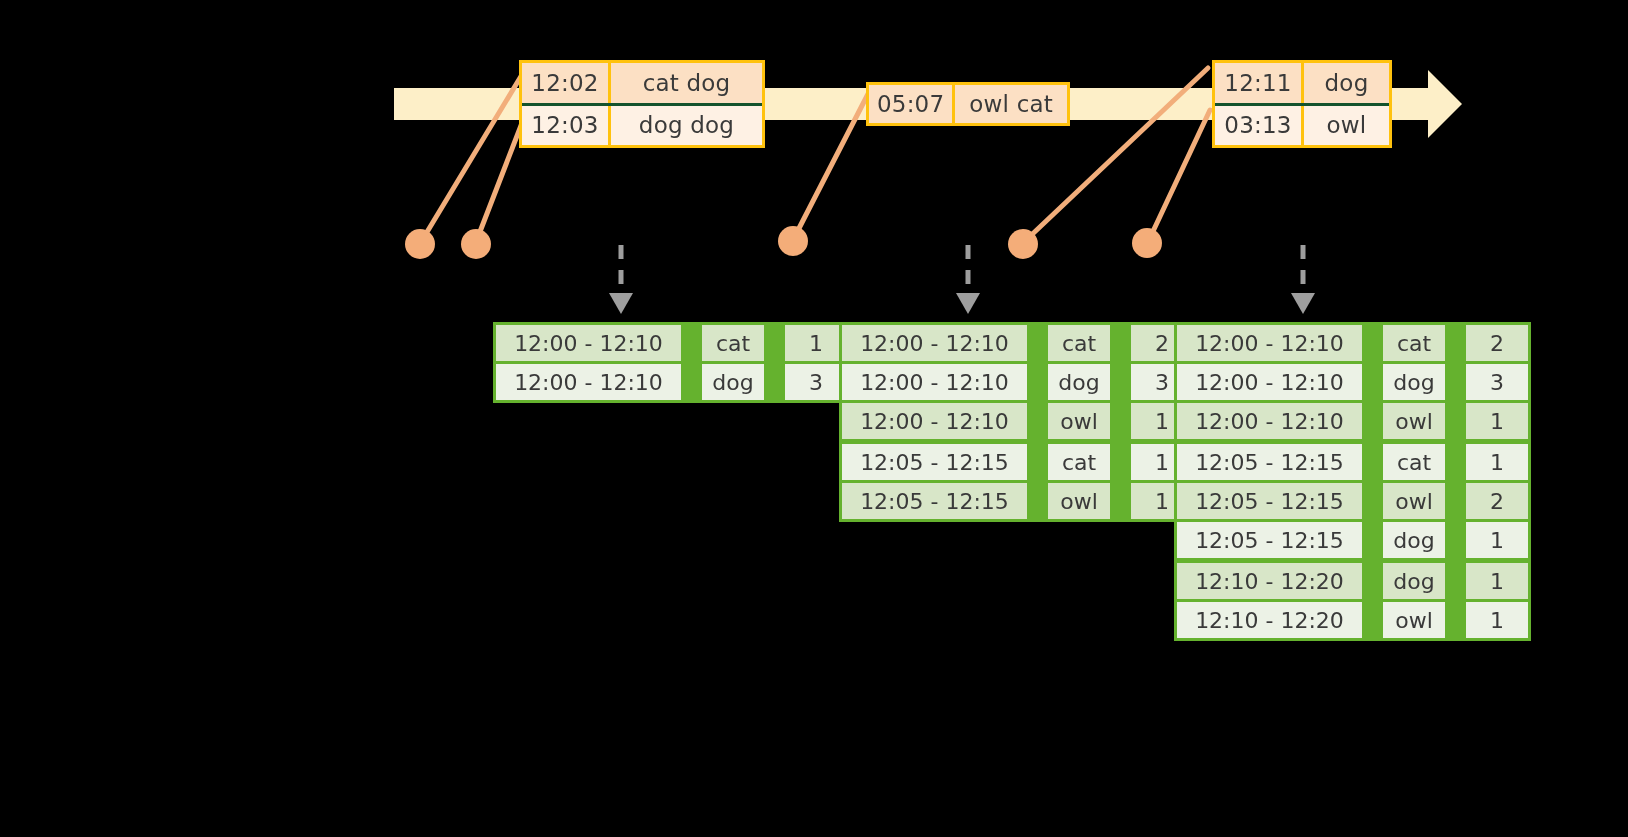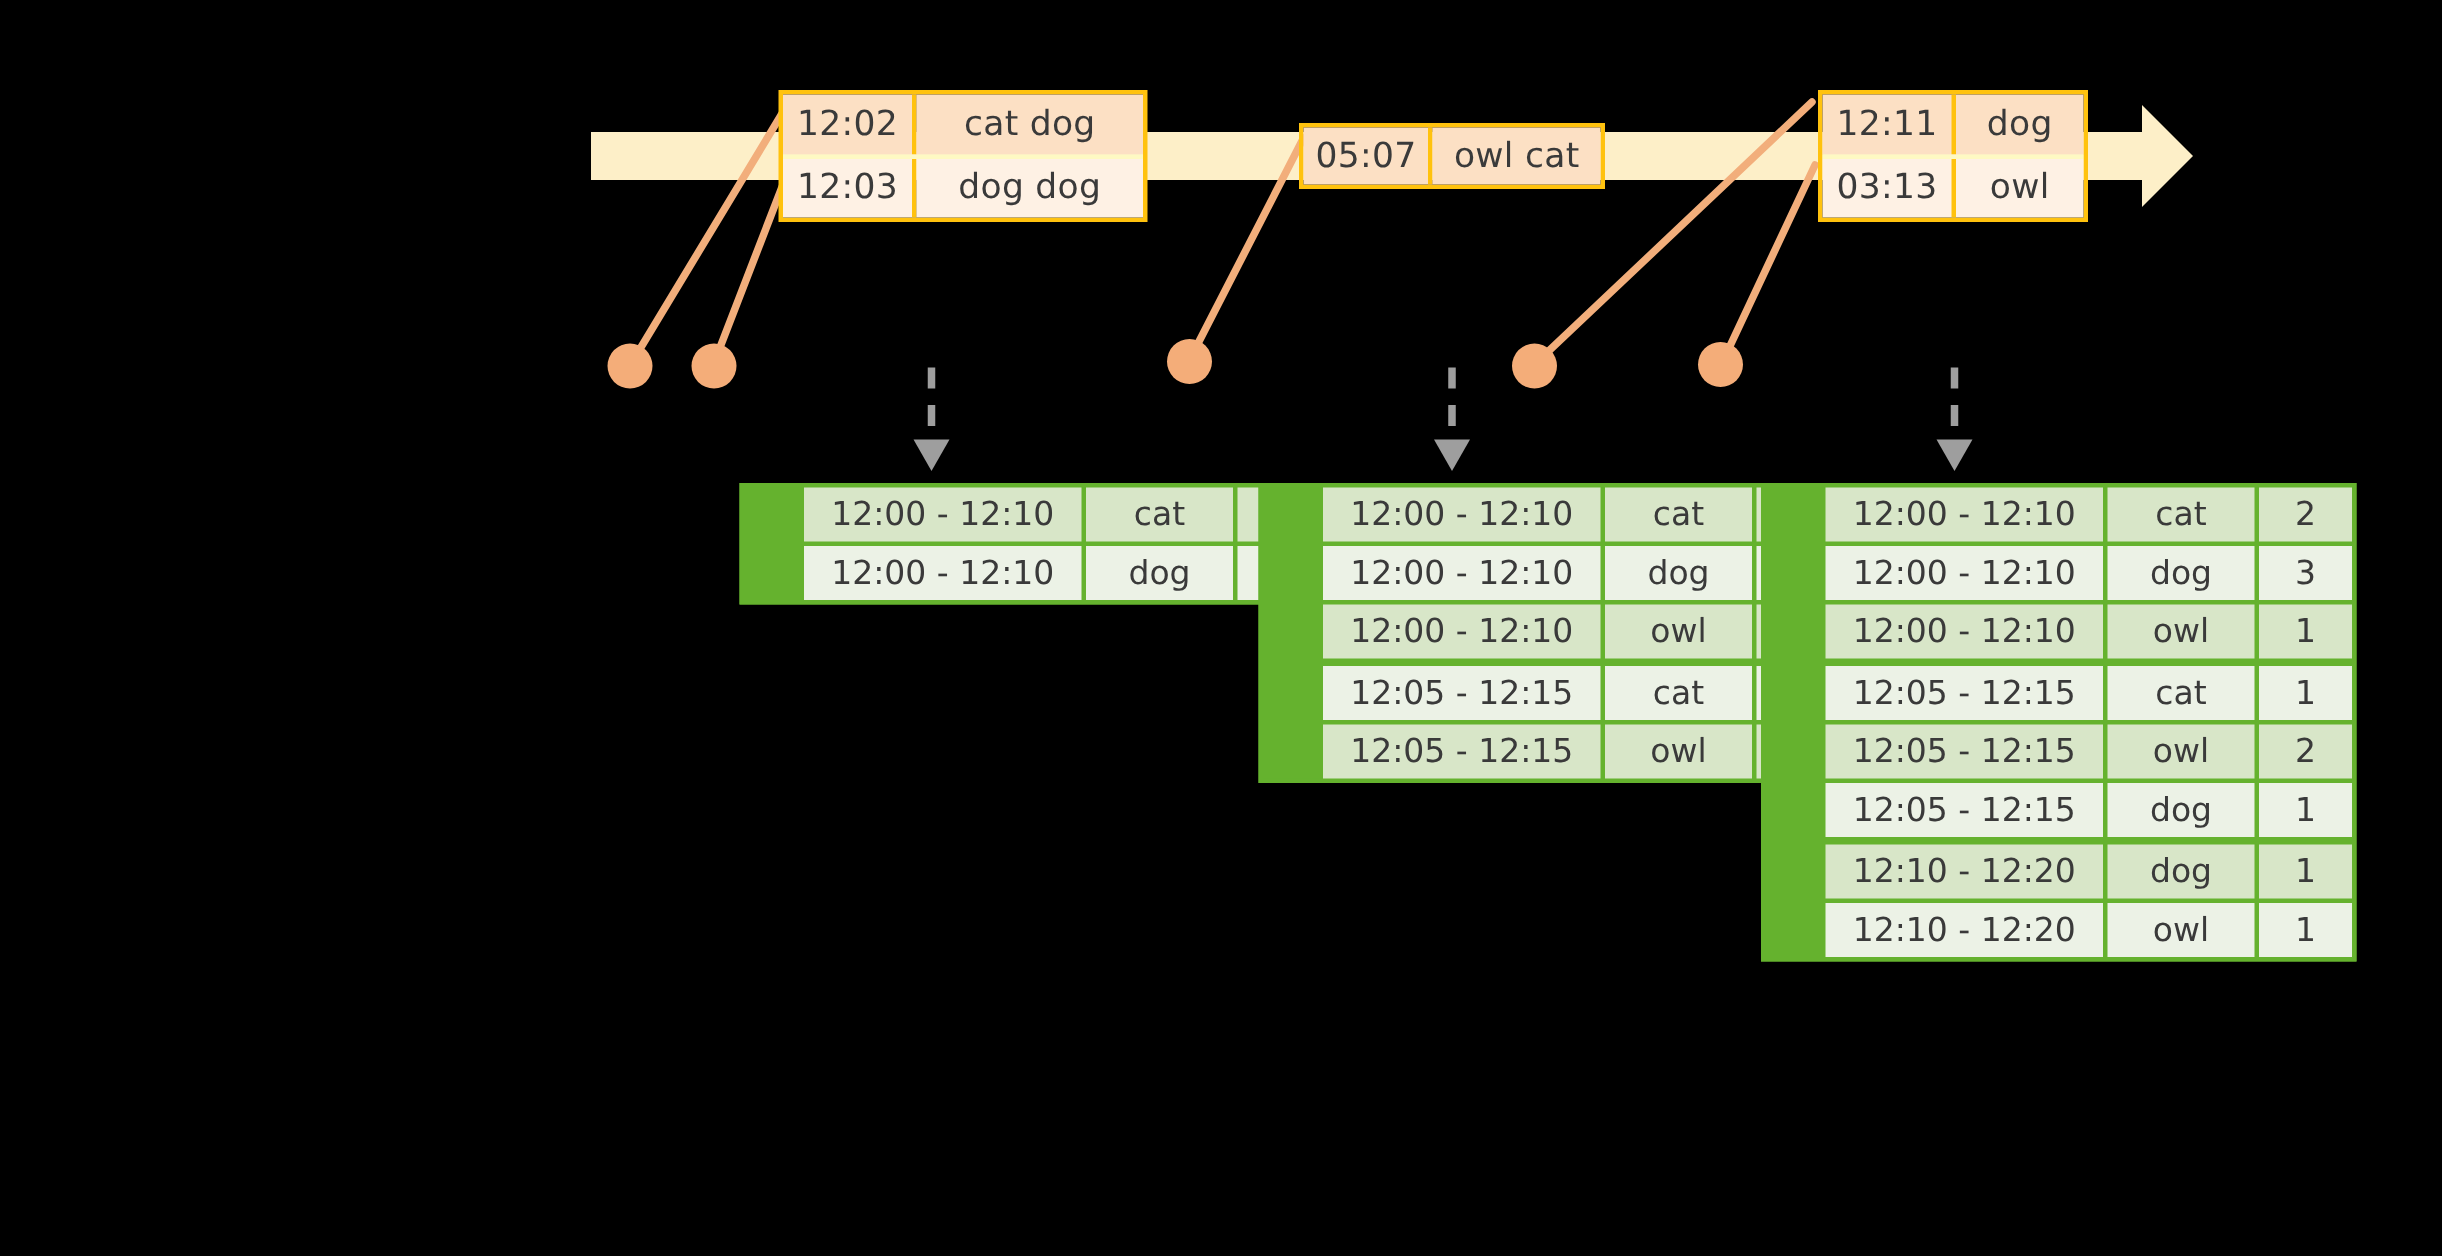--- a/index.html
+++ b/index.html
@@ -5,37 +5,37 @@
   html,body{margin:0;padding:0;background:#000;}
   body{width:1628px;height:837px;position:relative;overflow:hidden;
        font-family:"DejaVu Sans","Liberation Sans",sans-serif;}
   #stage{position:absolute;left:0;top:0;width:1628px;height:837px;}
   #svg-layer{position:absolute;left:0;top:0;width:1628px;height:837px;}
 
   
   .event-box{position:absolute;border:3px solid #FFC20E;box-sizing:border-box;
              display:flex;flex-direction:column;}
   .event-row{display:flex;flex:1 1 auto;}
-  .event-row + .event-row{border-top:3px solid #fef9c3;}
+  .event-row + .event-row{border-top:3px solid #14532d;}
   .ev-time,.ev-words{display:flex;align-items:center;justify-content:center;
             font-size:23px;color:#3a3a3a;letter-spacing:.2px;white-space:nowrap;}
   .ev-time{width:86px;border-right:3px solid #FFC20E;}
   .ev-words{flex:1 1 auto;padding:0 14px;}
   .shade-a .ev-time,.shade-a .ev-words{background:#FCE0C4;}
   .shade-b .ev-time,.shade-b .ev-words{background:#FEF1E4;}
 
   
   .result-table{position:absolute;border:3px solid #65B22E;box-sizing:border-box;
                 background:#65B22E;display:flex;flex-direction:column;gap:3px;}
-  .rt-row{display:flex;gap:3px;height:36px;margin-left:40px;}
+  .rt-row{display:flex;gap:21px;height:36px;}
   .rt-row.group-start{margin-top:2px;}
   .rt-cell{display:flex;align-items:center;justify-content:center;
            font-size:22px;color:#3a3a3a;white-space:nowrap;}
   .rt-win{width:auto;padding:0 10px;}
-  .rt-key{padding:0 18px;}
+  .rt-key{padding:0 0;}
   .rt-cnt{padding:0 10px;}
   .row-a .rt-cell{background:#D8E6C8;}
   .row-b .rt-cell{background:#ECF2E6;}
 </style>
 </head>
 <body>
 
 <div id="stage">
 
   <svg id="svg-layer" viewBox="0 0 1628 837" xmlns="http://www.w3.org/2000/svg">

